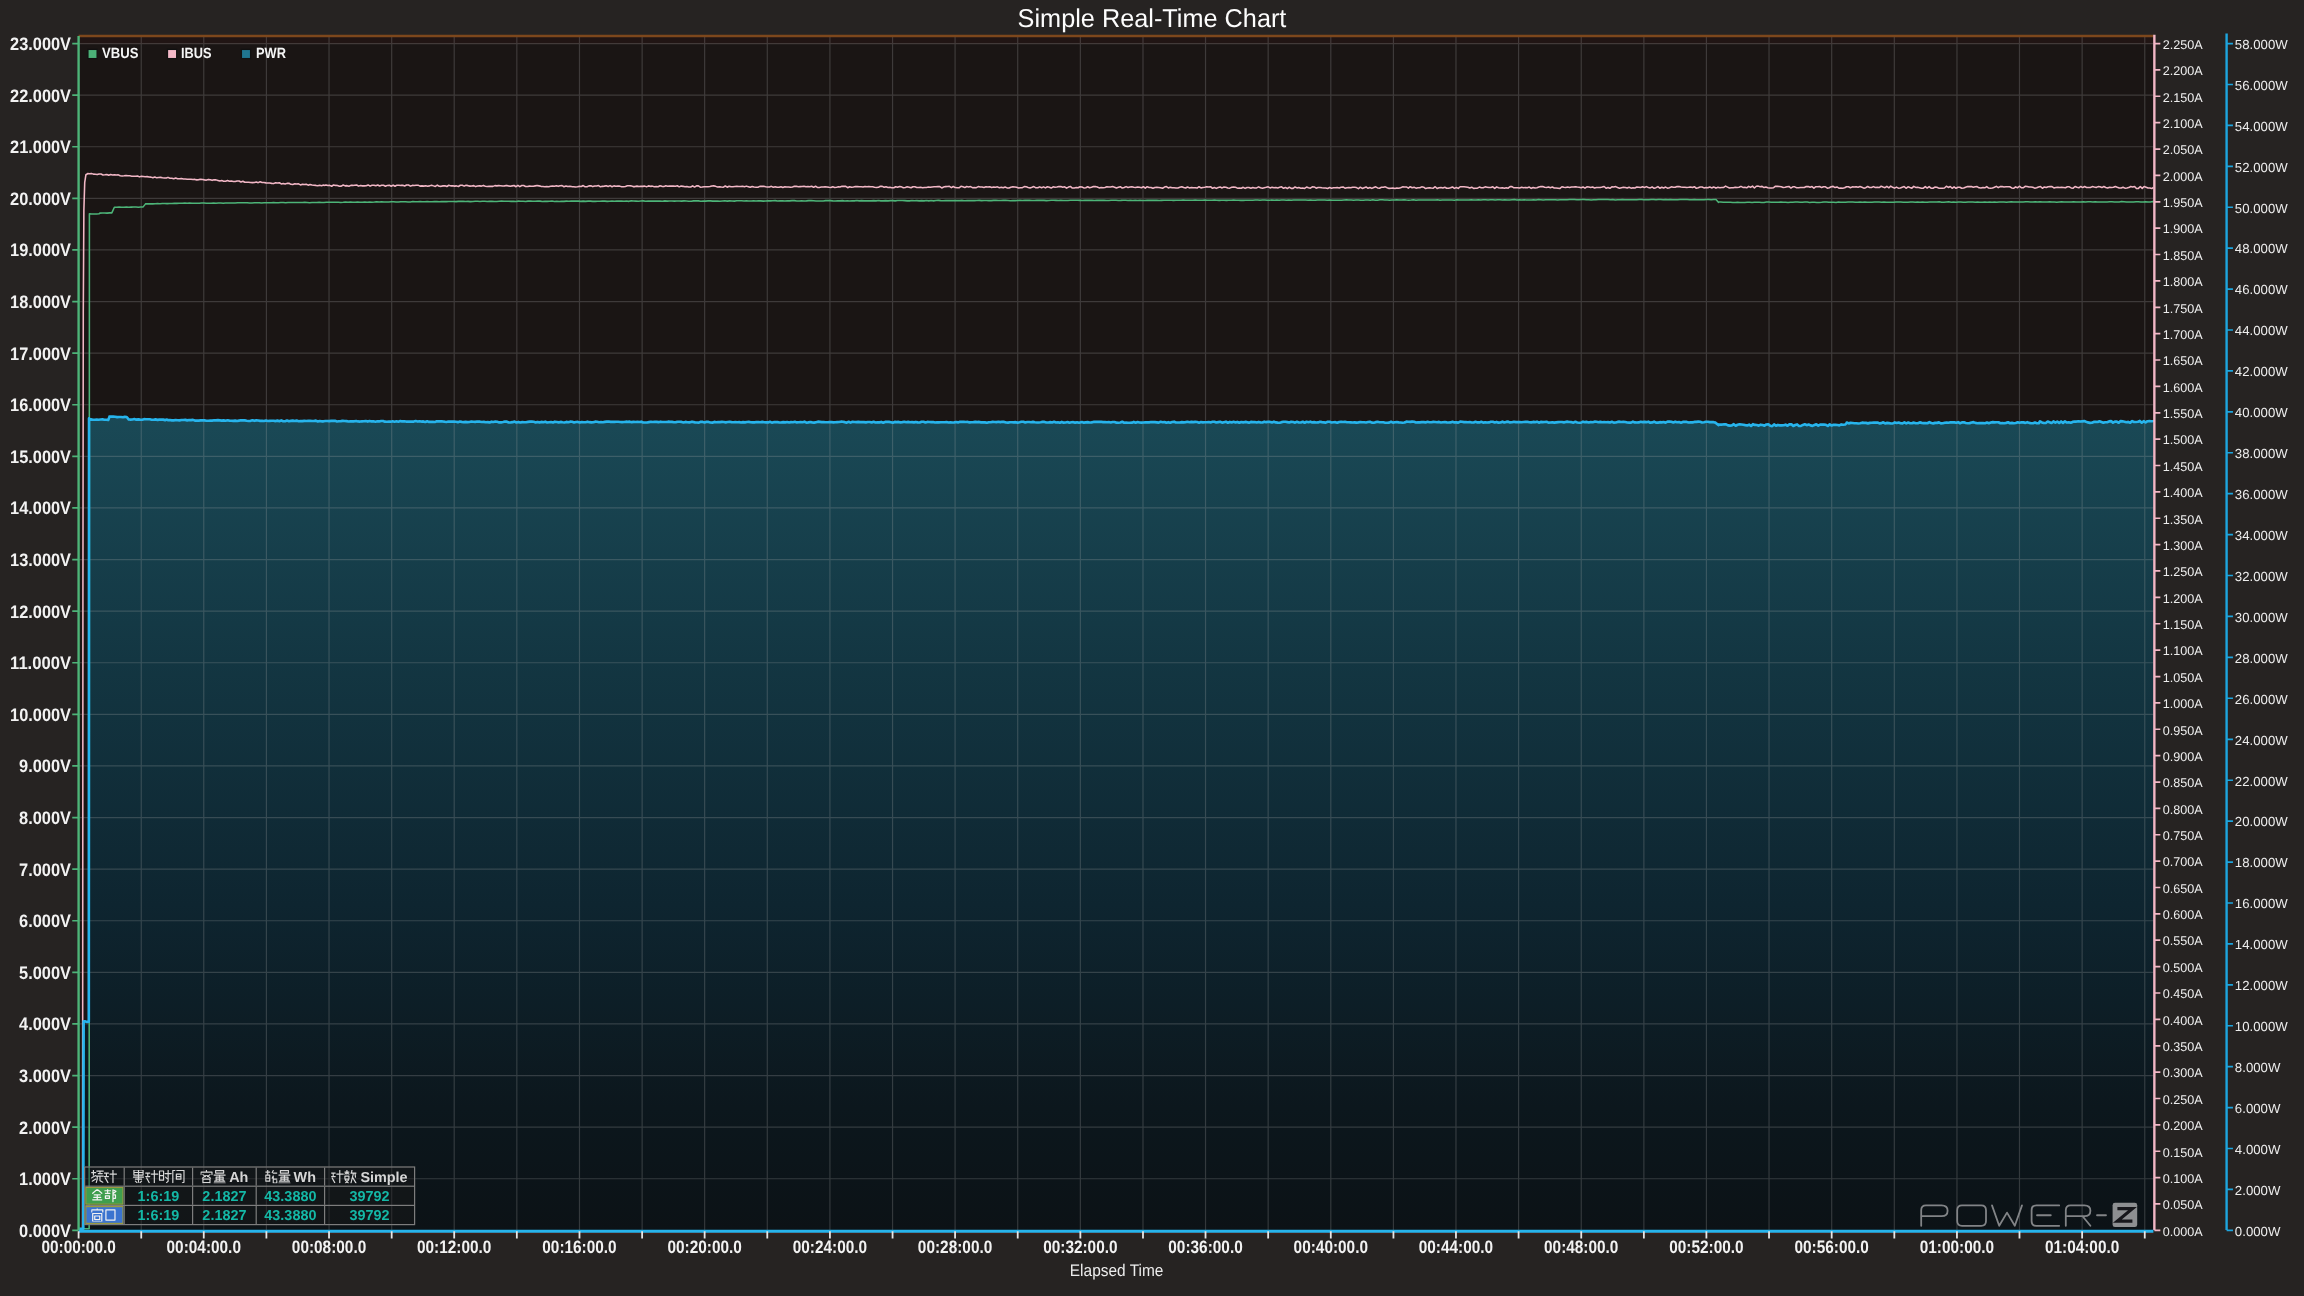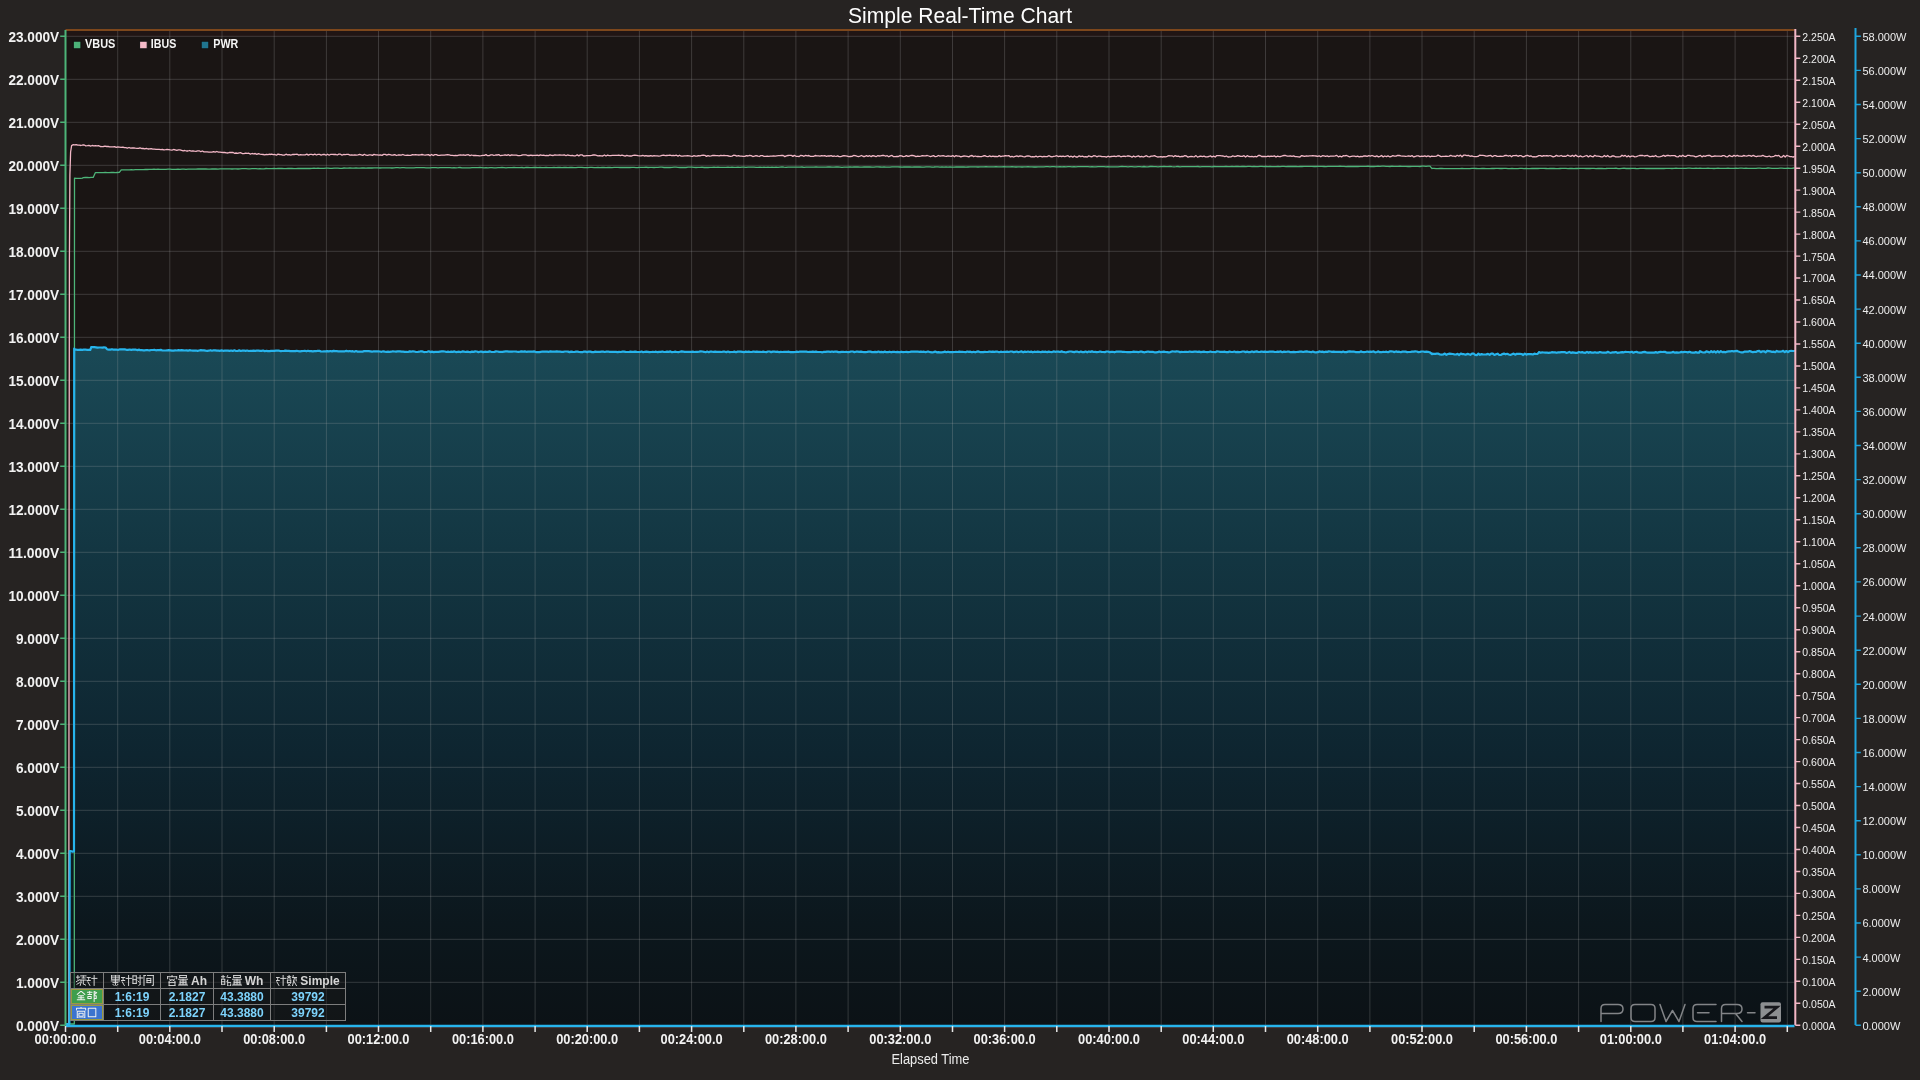--- a/index.html
+++ b/index.html
@@ -1,21 +1,21 @@
 <!DOCTYPE html>
 <html><head><meta charset="utf-8"><title>Simple Real-Time Chart</title>
 <style>
 html,body{margin:0;padding:0;background:#262322;width:1920px;height:1080px;overflow:hidden}
 #wrap{position:relative;width:1920px;height:1080px;font-family:"Liberation Sans",sans-serif}
 #stats{position:absolute;left:70px;top:972px;border:1px solid #7d7d7d;background:rgba(28,26,26,0.42);color:#d6d6d6}
 #stats .tr{display:flex;height:15px}
 #stats .tr+.tr{border-top:1px solid #7d7d7d}
 #stats .td{box-sizing:border-box;display:flex;align-items:center;justify-content:center;font-weight:700;font-size:12px;overflow:hidden}
 #stats .td+.td{border-left:1px solid #7d7d7d}
-#stats .td.v{color:#7dd3fc;font-size:12px}
+#stats .td.v{color:#14b8a6;font-size:12px}
 #stats .lt{margin-left:2px}
 #stats .tag{display:flex;align-items:center;justify-content:center;width:100%;height:100%;border:1px solid #9a9a40;box-sizing:border-box}
 </style></head>
 <body>
 <div id="wrap">
 <svg width="1920" height="1080" viewBox="0 0 1920 1080" font-family="Liberation Sans, sans-serif">
 <rect x="0" y="0" width="1920" height="1080" fill="#262322"></rect>
 <rect x="65.5" y="30.0" width="1729.0" height="995.0" fill="#1a1514"></rect>
 <rect x="65.5" y="30.0" width="1729.0" height="6.5" fill="#211514"></rect>
 <defs>

